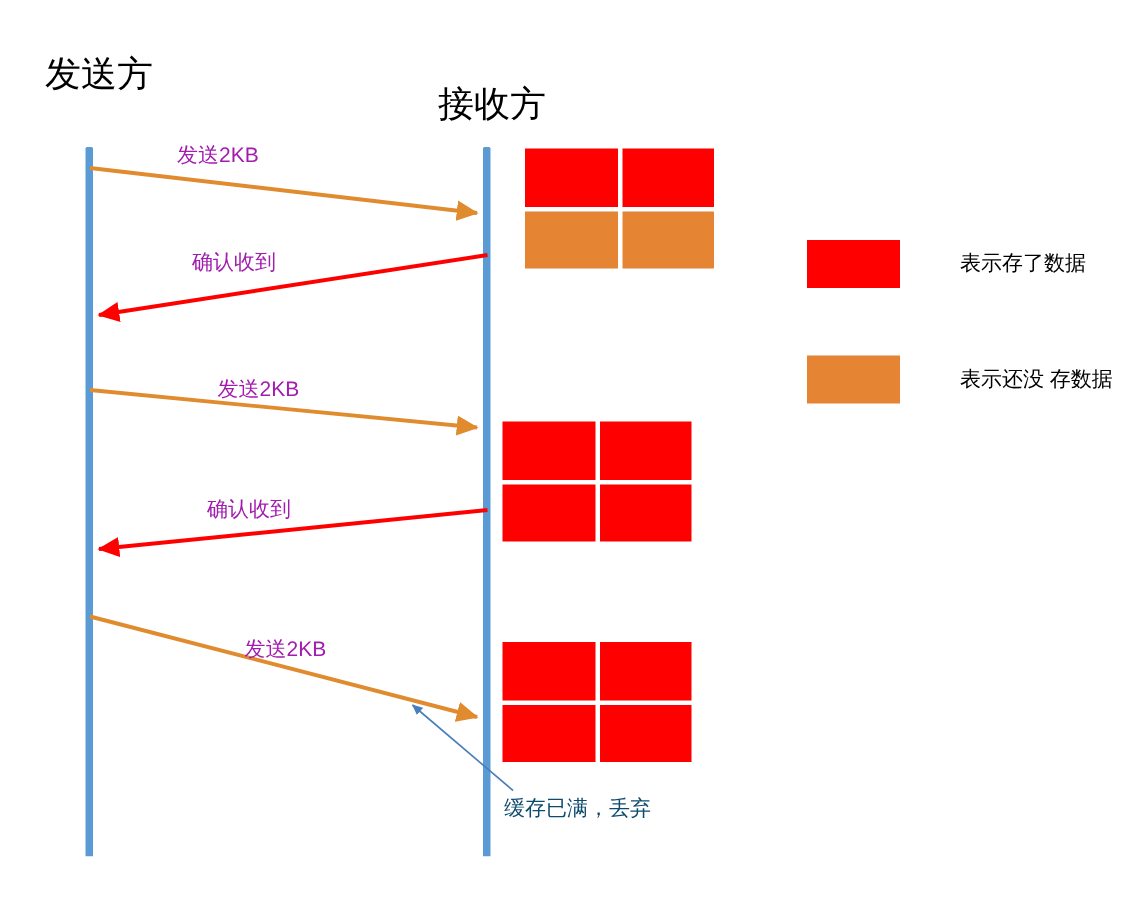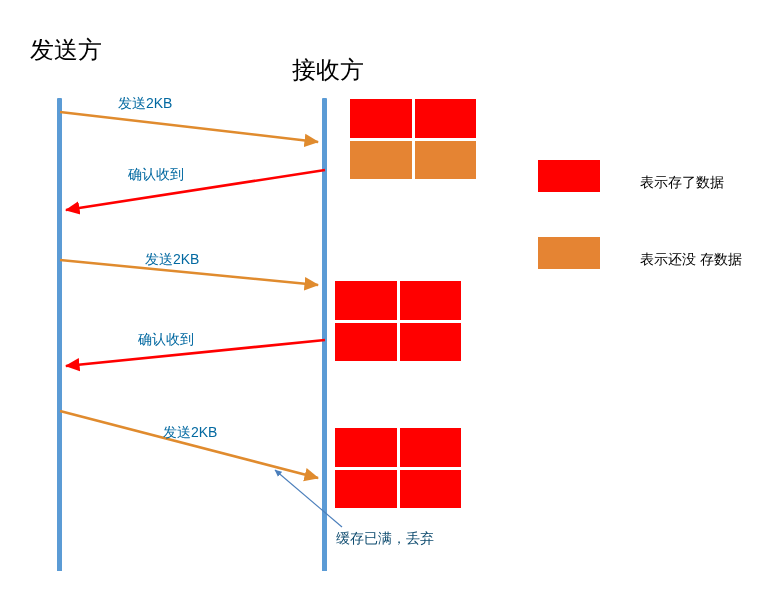--- a/index.html
+++ b/index.html
@@ -46,21 +46,21 @@
     position: absolute;
     left: 0; top: 0;
     width: 764px; height: 610px;
     pointer-events: none;
   }
 
   
   .msg-label {
     position: absolute;
     font-size: 14px;
-    color: #0369a1;
+    color: #a21caf;
     white-space: nowrap;
     line-height: 1;
   }
 
   
   .buffer {
     position: absolute;
     width: 126px;
     height: 80px;
     display: grid;
@@ -79,21 +79,21 @@
     top: 68px;
     width: 232px;
     font-size: 13px;
     color: #000000;
     line-height: 1.55;
   }
   .legend-row {
     position: absolute;
     left: 538px;
     display: flex;
-    align-items: flex-end;
+    align-items: center;
   }
   .legend-swatch {
     width: 62px;
     height: 32px;
     flex: 0 0 auto;
   }
   .legend-text {
     margin-left: 40px;
     font-size: 14px;
     color: #000000;

